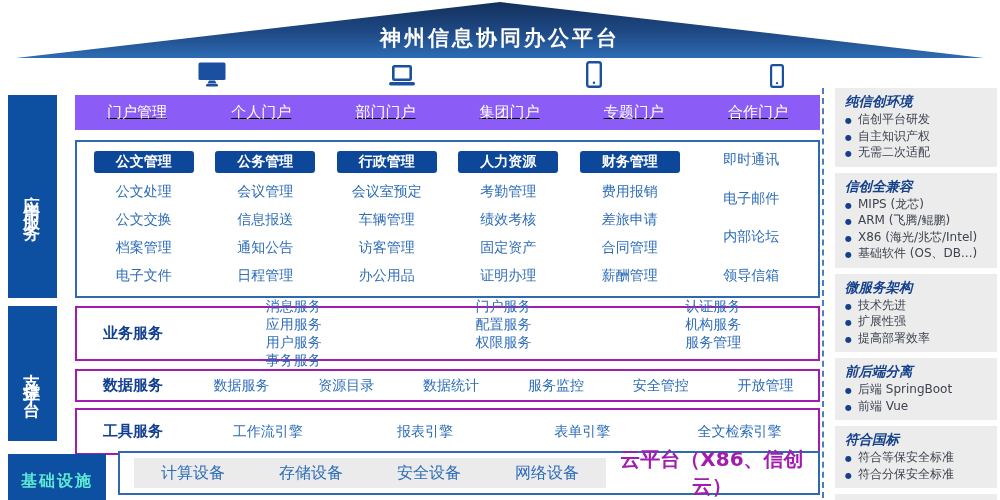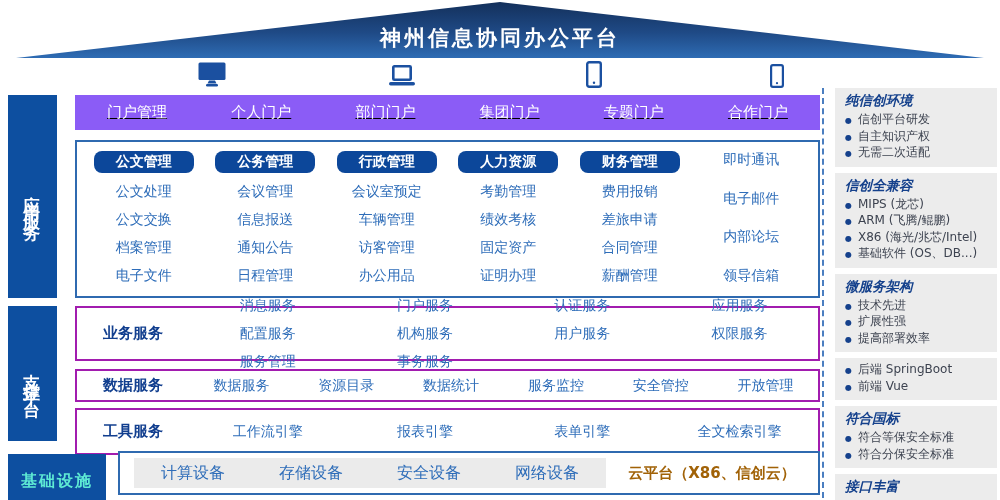--- a/index.html
+++ b/index.html
@@ -23,47 +23,47 @@
   
   .rail{position:absolute;left:8px;width:49px;background:#0d4fa0;color:#fff;
         display:flex;align-items:center;justify-content:center;}
   .rail-text{writing-mode:vertical-rl;font-size:17px;font-weight:bold;letter-spacing:9px;padding-top:9px;}
   #rail-app{top:95px;height:203px;}
   #rail-support{top:306px;height:135px;}
   
   .app-box{position:absolute;left:75px;top:140px;width:745px;height:158px;border:2px solid #2f6ab0;
            background:#fff;box-sizing:border-box;display:flex;padding:9px 6px 11px;}
   .app-col{flex:1;display:flex;flex-direction:column;align-items:center;justify-content:space-between;}
-  .pill{width:100px;height:22px;border-radius:8px;background:#0c479a;color:#fff;font-size:14px;
+  .pill{width:100px;height:22px;border-radius:3px;background:#0c479a;color:#fff;font-size:14px;
         font-weight:bold;display:flex;align-items:center;justify-content:center;}
   .app-item{color:#2e6db9;font-size:14px;}
   
   .row-box{position:absolute;left:75px;width:745px;border:2px solid #a21caf;background:#fff;
            box-sizing:border-box;display:flex;align-items:center;}
   #biz-box{top:306px;height:55px;}
   #data-box{top:369px;height:33px;}
   #tool-box{top:408px;height:47px;}
   .row-label{flex:0 0 112px;text-align:center;color:#123f8f;font-size:15px;font-weight:bold;}
   .row-items{flex:1;display:flex;}
   .row-items span{flex:1;text-align:center;color:#2e6db9;font-size:14px;}
-  .biz-grid{flex:1;display:grid;grid-template-columns:repeat(4,1fr);row-gap:10px;}
+  .biz-grid{flex:1;display:grid;grid-template-columns:repeat(3,1fr);row-gap:0;}
   .biz-grid span{text-align:center;color:#2e6db9;font-size:14px;}
   
   .infra-label{position:absolute;left:8px;top:454px;width:98px;height:54px;background:#0d4fa0;color:#5eead4;
                font-size:16px;font-weight:bold;letter-spacing:2px;display:flex;align-items:center;justify-content:center;}
   .infra-box{position:absolute;left:118px;top:451px;width:702px;height:44px;border:2px solid #2f6ab0;
              box-sizing:border-box;display:flex;align-items:center;background:#fff;}
   .infra-gray{margin-left:14px;width:472px;height:30px;background:#ebebeb;display:flex;align-items:center;}
   .infra-gray span{flex:1;text-align:center;color:#2e6db9;font-size:16px;}
-  .infra-cloud{flex:1;text-align:center;color:#a16207;font-size:15px;font-weight:bold;}
+  .infra-cloud{flex:1;text-align:center;color:#a21caf;font-size:20px;font-weight:bold;}
   
   .divider{position:absolute;left:822px;top:88px;height:410px;width:0;border-left:2px dashed #4a7ec0;}
   .right-panel{position:absolute;left:835px;top:88px;width:162px;display:flex;flex-direction:column;gap:6px;}
   .feature{background:#ececec;padding:4px 8px 5px 10px;box-sizing:border-box;}
-  .feature-header{color:#15418c;font-size:13.5px;line-height:18px;font-weight:bold;font-style:italic;margin-bottom:2px;font-family:Liberation Serif, serif;}
+  .feature-header{color:#15418c;font-size:13.5px;line-height:18px;font-weight:bold;font-style:italic;margin-bottom:2px;}
   .bullet{display:flex;align-items:baseline;color:#3d4350;font-size:12px;line-height:14.5px;}
   .bullet .dot{color:#15418c;font-size:8px;margin-right:6px;flex:0 0 auto;}
 </style>
 </head>
 <body>
 
 <div class="canvas">
 
   <div class="roof"></div>
   <div class="roof-title">神州信息协同办公平台</div>
@@ -249,20 +249,21 @@
       <div class="bullet">
           <span class="dot">●</span>
           <span>扩展性强</span>
         </div>
       <div class="bullet">
           <span class="dot">●</span>
           <span>提高部署效率</span>
         </div>
     </div>
     <div class="feature">
+      <div class="feature-header">前后端分离</div>
       <div class="bullet">
           <span class="dot">●</span>
           <span>后端 SpringBoot</span>
         </div>
       <div class="bullet">
           <span class="dot">●</span>
           <span>前端 Vue</span>
         </div>
     </div>
     <div class="feature">

